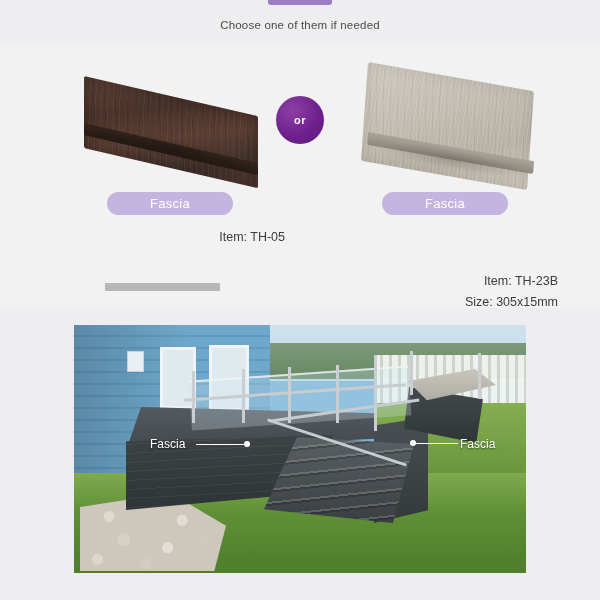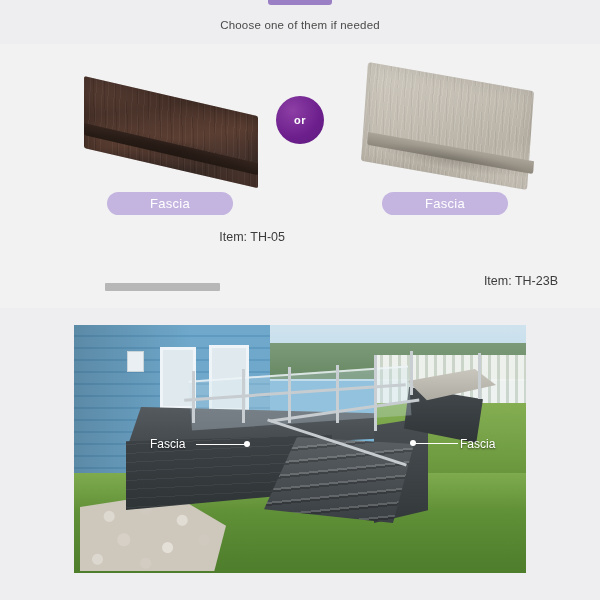--- a/index.html
+++ b/index.html
@@ -396,20 +396,21 @@
       <div class="grain"></div>
     </div>
     <div class="edge"></div>
     <div class="shadow"></div>
   </div>
 
   <div class="pill pill-right">Fascia</div>
 
   <div class="spec spec-right">
     <div>Item:  TH-23B</div>
+    <div>Size: 305x15mm</div>
   </div>
 
   <div class="divider-bar"></div>
 
   <div class="photo">
     <div class="sky"></div>
     <div class="treeline"></div>
     <div class="fence"></div>
     <div class="grass-right"></div>
     <div class="siding"></div>

